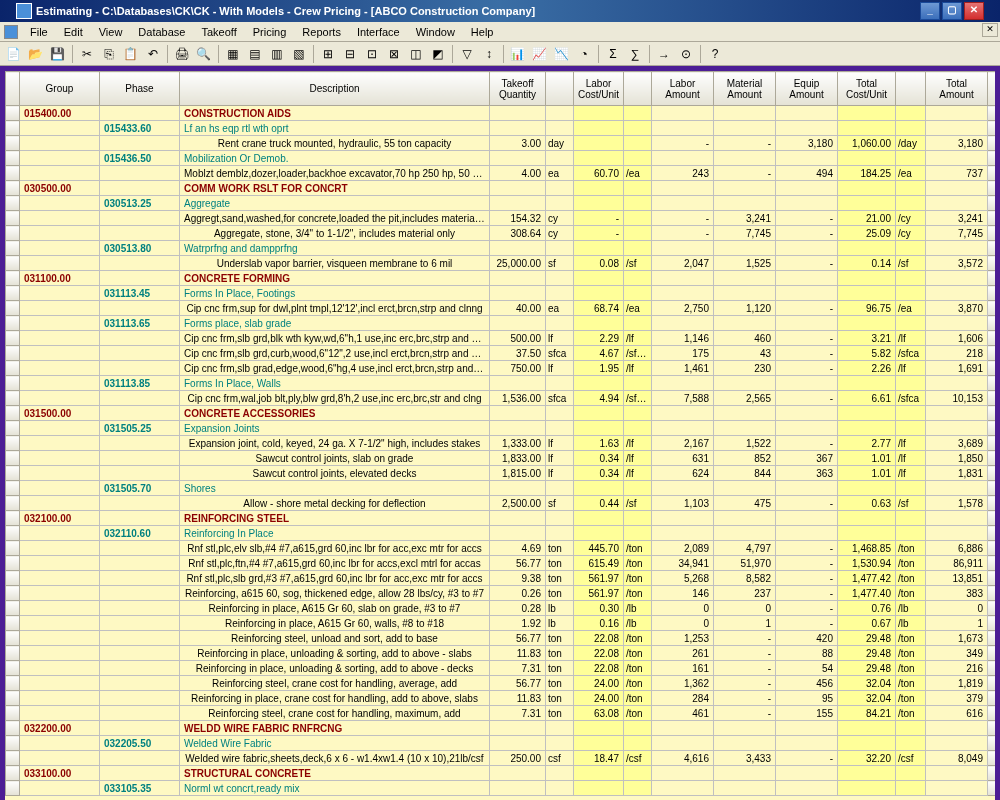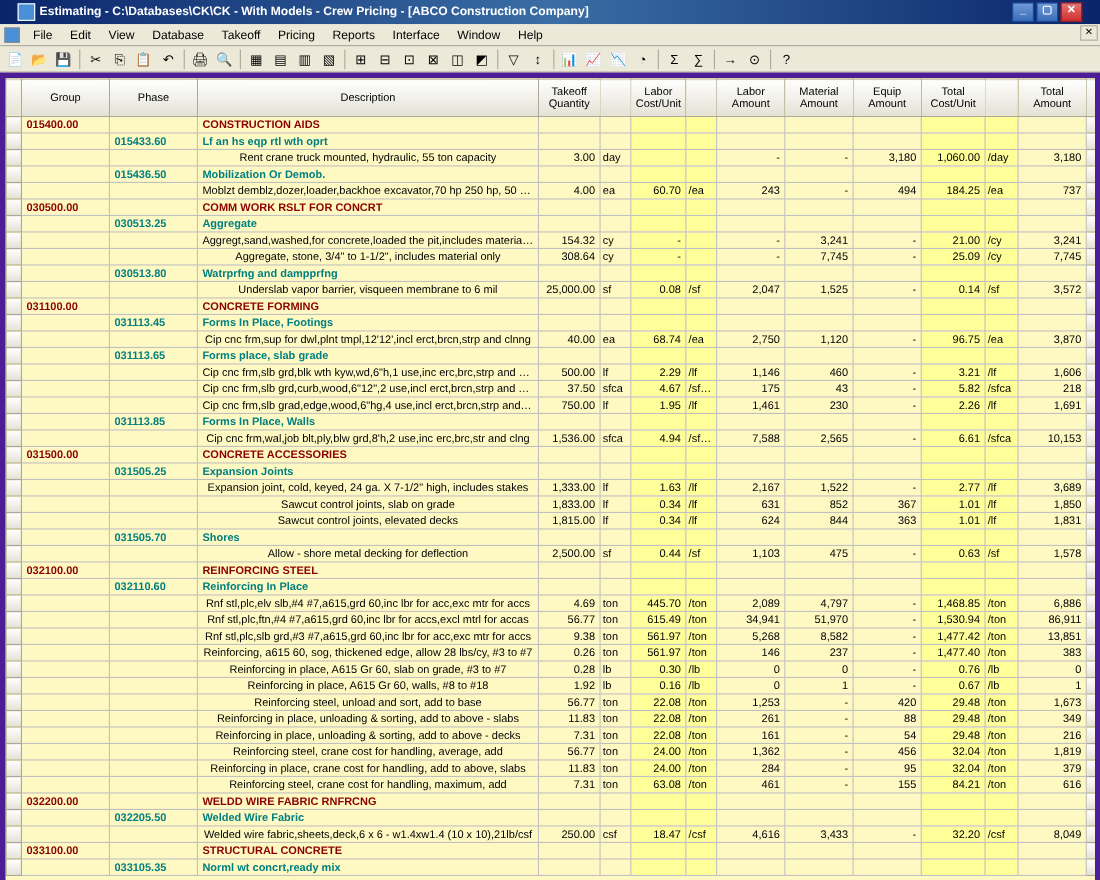--- a/index.html
+++ b/index.html
@@ -17,21 +17,21 @@
 .toolbar .tbtn { width: 20px; height: 20px; border: 1px solid transparent; display: flex; align-items: center; justify-content: center; cursor: pointer; font-size: 12px; }
 .toolbar .sep { width: 1px; height: 18px; background: #aca899; margin: 0 2px; }
 .grid-wrap { height: 796px; overflow: auto; background: #fef9c3; border: 5px solid #4c1d95; }
 table { border-collapse: collapse; width: 100%; font-size: 10px; table-layout: fixed; }
 th { background: linear-gradient(#fefefe,#e4e2d5); border: 1px solid #aca899; padding: 2px 4px; font-weight: normal; height: 34px; position: sticky; top: 0; z-index: 2; }
 td { border: 1px solid #c0c0c0; padding: 1px 4px; height: 15px; white-space: nowrap; overflow: hidden; text-overflow: ellipsis; }
 .rowhdr { background: linear-gradient(#fefefe,#e4e2d5); width: 14px; border: 1px solid #aca899; }
 .group-cell { color: #8b0000; font-weight: bold; text-align: left; }
 .phase-cell { color: #008080; font-weight: bold; text-align: left; }
 .section-cell { color: #8b0000; font-weight: bold; text-align: left; }
-.subsection-cell { color: #008080; font-weight: bold; text-align: left; }
+.subsection-cell { color: #008080; font-weight: normal; text-align: left; }
 .item-cell { color: #000; text-align: center; }
 .num { text-align: right; }
 .unit { text-align: left; padding-left: 2px; }
 .yellow { background: #ffff99; }
 .tabs { height: 18px; background: #ece9d8; display: flex; align-items: center; border-top: 1px solid #aca899; font-size: 10px; }
 .tabs .navbtn { width: 16px; height: 16px; border: 1px solid #aca899; background: #ece9d8; text-align: center; line-height: 13px; cursor: pointer; margin-left: 1px; }
 .tabs .tab { padding: 1px 0; border: 1px solid #888; border-bottom: none; background: #fff; margin-left: 2px; border-radius: 0 0 4px 4px; cursor: pointer; }
 .tabs .tab.active { font-weight: bold; background: #fff; }
 .tabs .scroll-track { flex: 1; background: #ddd; height: 14px; margin: 0 16px 0 8px; position: relative; }
 .tabs .scroll-thumb { position: absolute; left: 0; width: 60%; height: 100%; background: #ece9d8; border: 1px solid #aca899; }

